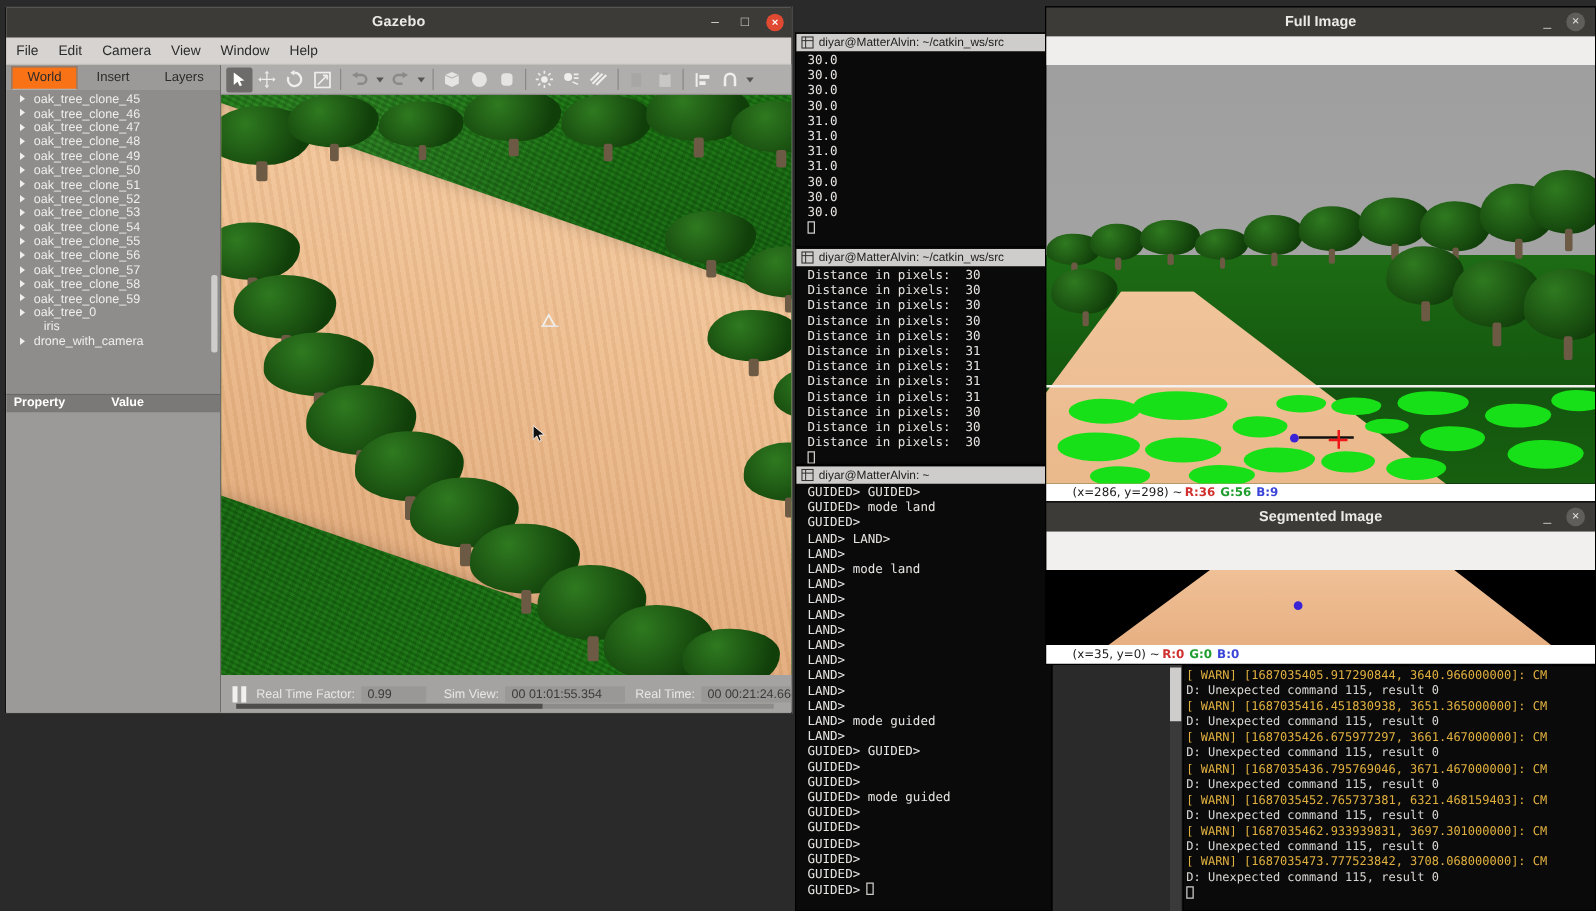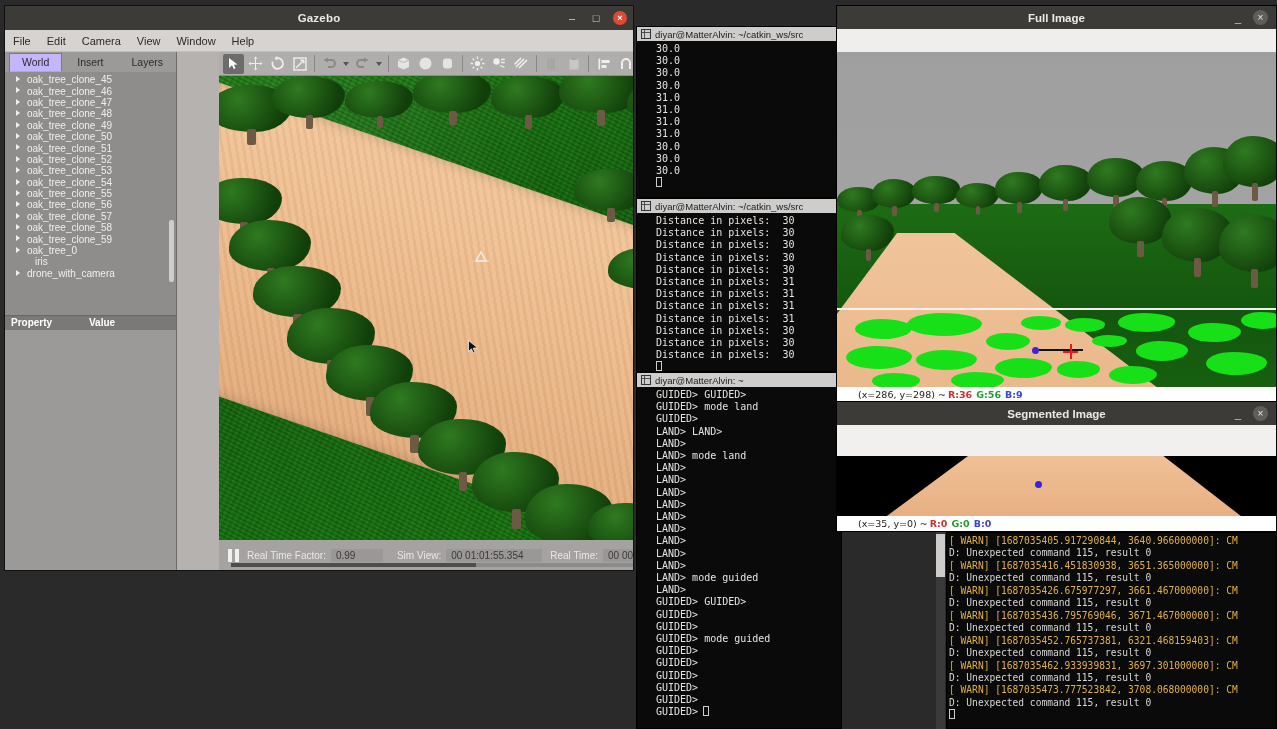--- a/index.html
+++ b/index.html
@@ -35,36 +35,36 @@
     padding-left: 8px; gap: 16px; flex: 0 0 22px; border-bottom: 1px solid #c3c0bc;
   }
   .gz-menu { font-size: 11px; color: #2b2b2b; cursor: pointer; }
   .gz-body { flex: 1; display: flex; background: #b5b2af; overflow: hidden; }
 
   
   .gz-left { width: 178px; background: #9c9a98; display: flex; flex-direction: column; border-right: 1px solid #6e6c6a; }
   .gz-tabs { display: flex; height: 20px; background: #9c9a98; padding-left: 4px; gap: 2px; align-items: flex-end; }
   .gz-tab { font-size: 10.5px; color: #2b2b2b; padding: 2px 12px 3px; background: #9c9a98;
             border: 1px solid transparent; cursor: pointer; }
-  .gz-tab.active { background: #c4b5fd; border-color: #7d7b79; border-bottom-color: #b0aeac; margin-top: 34px; }
+  .gz-tab.active { background: #f97316; border-color: #7d7b79; border-bottom-color: #b0aeac; margin-top: 34px; }
   .gz-tree { flex: 1; background: #8f8d8b; overflow: hidden; position: relative; padding-top: 2px; }
   .tree-item { display: flex; align-items: center; height: 11.4px; padding-left: 22px; font-size: 10px;
                color: #f0eeec; position: relative; cursor: pointer; white-space: nowrap; }
   .tree-item .arw { position: absolute; left: 11px; top: 2px; width: 0; height: 0;
     border-left: 4px solid #f0eeec; border-top: 3px solid transparent; border-bottom: 3px solid transparent; }
   .tree-item.noarrow { padding-left: 30px; }
   .tree-scroll { position: absolute; right: 2px; top: 148px; width: 5px; height: 62px;
                  background: #cfcdcb; border-radius: 2px; cursor: pointer; }
   .gz-prop-hdr { height: 15px; background: #7b7977; display: flex; align-items: center;
                  font-size: 10px; font-weight: bold; color: #fff; border-top: 1px solid #6a6866; }
   .gz-prop-hdr span.p1 { width: 84px; padding-left: 6px; }
   .gz-prop-body { flex: 1; background: #9c9a98; }
 
   
-  .gz-right { flex: 1; display: flex; flex-direction: column; background: #b5b2af; padding-left: 42px; }
+  .gz-right { flex: 1; display: flex; flex-direction: column; background: #b5b2af; }
   .gz-toolbar { height: 24px; background: #b0aeac; display: flex; align-items: center;
                 padding: 0 4px; gap: 1px; border-bottom: 1px solid #8e8c8a; }
   .tb-btn { width: 21px; height: 20px; display: flex; align-items: center; justify-content: center;
             cursor: pointer; border-radius: 2px; }
   .tb-btn.sel { background: #6e6c6a; }
   .tb-sep { width: 1px; height: 17px; background: #8a8886; margin: 0 3px; }
   .tb-caret { width: 10px; height: 20px; display: flex; align-items: center; justify-content: center;
               cursor: pointer; }
   .tb-caret::after { content:''; width:0;height:0;border-left:3px solid transparent;
               border-right:3px solid transparent;border-top:4px solid #555; }
@@ -110,21 +110,21 @@
   .term-win { position: absolute; left: 0; width: 206px; background: #0b0b0b;
               border: 1px solid #000; display: flex; flex-direction: column; overflow: hidden; }
   .term-t1 { top: 0px; height: 172px; }
   .term-t2 { top: 172px; height: 174px; }
   .term-t3 { top: 346px; height: 357px; }
   .term-hdr { height: 14px; background: #cfcdcb; display: flex; align-items: center;
               position: relative; flex: 0 0 14px; }
   .term-hdr .tico { width: 11px; height: 11px; margin-left: 3px; display:flex;align-items:center;justify-content:center; }
   .term-hdr .ttl { position: absolute; left: 18px; right: 4px; text-align: left;
                    font-size: 9.5px; color: #1c1c1c; white-space: nowrap; overflow: hidden; }
-  .term-body { flex: 1; padding: 2px 0 0 19px; overflow: hidden; background: #0a0a0a; }
+  .term-body { flex: 1; padding: 2px 0 0 9px; overflow: hidden; background: #0a0a0a; }
   .tline { font-family: "DejaVu Sans Mono", monospace; font-size: 10px; line-height: 12.2px;
            color: #e6e4e2; white-space: pre; }
   .tcursor { display: inline-block; width: 6px; height: 10px; border: 1px solid #cfcdcb;
              vertical-align: -1px; }
 
   
   .fi-win { position: absolute; left: 836px; top: 5px; width: 441px; height: 398px;
             background: #0a0a0a; border: 1px solid #000; display: flex; flex-direction: column; }
   .img-titlebar { height: 23px; background: #3c3b37; position: relative; flex: 0 0 23px;
                   display: flex; align-items: center; }

